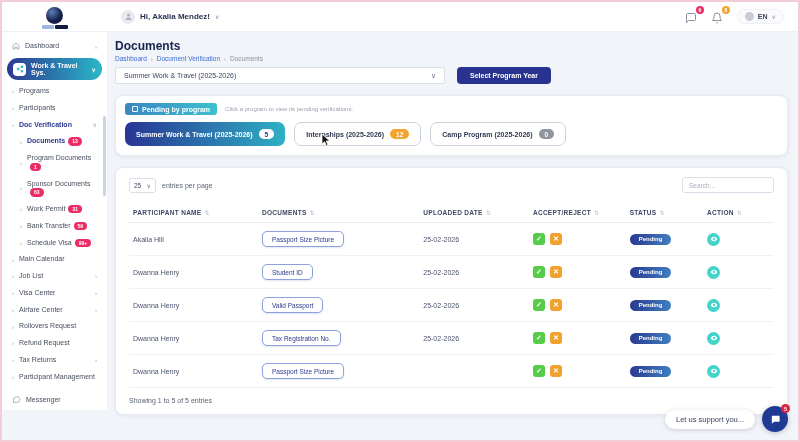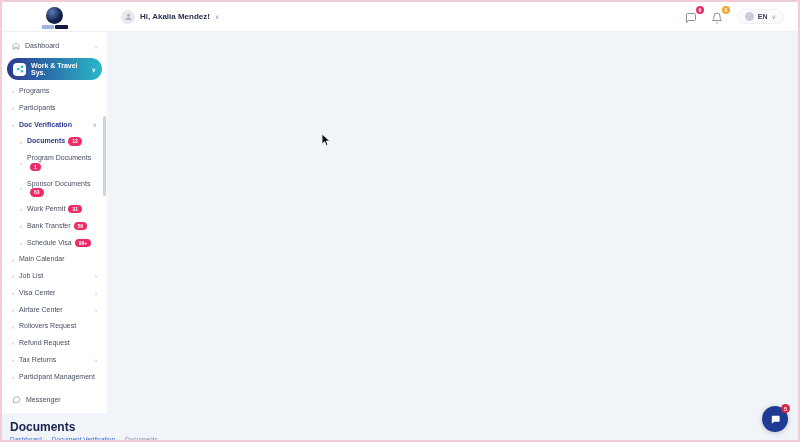--- a/index.html
+++ b/index.html
@@ -28,21 +28,21 @@
   .icon-btn svg { width:12px; height:12px; stroke:#8a90a0; fill:none; stroke-width:2; }
   .mini-badge { position:absolute; top:-4px; right:-5px; min-width:8px; height:8px; border-radius:999px; font-size:5px; font-weight:bold; color:#fff; display:flex; align-items:center; justify-content:center; padding:0 1px; }
   .badge-pink { background:#ec2c64; }
   .badge-orange { background:#f2a42c; }
   .lang { display:flex; align-items:center; gap:4px; background:#fbfbfd; border:1px solid #eef0f5; border-radius:999px; padding:2px 7px; }
   .globe { width:9px; height:9px; border-radius:50%; background:#c9cdd8; }
   .lang-label { font-size:7px; font-weight:bold; color:#3c4460; }
   .lang .chev { font-size:6px; color:#8a90a0; }
 
   
-  .layout { display:flex; height:378px;flex-direction:column; }
+  .layout { display:flex; height:378px; }
   .sidebar { width:105px; background:#fff; padding:6px 0 4px 0; position:relative; flex-shrink:0; }
   .sb-scroll { position:absolute; right:1px; top:84px; width:3px; height:80px; background:#ced4de; border-radius:2px; }
   .s-item { display:flex; align-items:center; gap:5px; padding:4px 6px 4px 10px; font-size:7px; color:#474e61; cursor:pointer; }
   .s-item .bullet { font-size:6px; color:#9aa1b0; flex-shrink:0; }
   .s-item .lbl { line-height:1.25; }
   .s-item .chev-r { margin-left:auto; font-size:6px; color:#9aa1b0; padding-right:4px; }
   .s-item .home-ico svg { width:8px; height:8px; stroke:#6b7285; fill:none; stroke-width:1.6; }
   .s-active-pill { margin:3px 5px; background:linear-gradient(90deg,#2b3990,#2ab7c9); border-radius:13px; padding:4px 6px; color:#fff; font-weight:bold; display:flex; align-items:center; gap:5px; font-size:7px; cursor:pointer; }
   .share-box { width:13px; height:13px; background:#fff; border-radius:4px; display:flex; align-items:center; justify-content:center; flex-shrink:0; }
   .share-box svg { width:8px; height:8px; stroke:#2ab0c5; fill:#2ab0c5; stroke-width:1.4; }
@@ -434,20 +434,21 @@
               </td>
           </tr>
         </tbody>
       </table>
       <div class="table-footer">Showing 1 to 5 of 5 entries</div>
     </div>
   </div>
 </div>
 
 <div class="chat-widget">
+  <div class="chat-pill">Let us support you...</div>
   <div class="chat-circle">
     <svg viewBox="0 0 24 24">
         <path d="M4 4h16a1 1 0 0 1 1 1v11a1 1 0 0 1-1 1H9l-5 4V5a1 1 0 0 1 1-1z" fill="#fff"></path>
       </svg>
     <span class="chat-badge">5</span>
   </div>
 </div>
 
 <svg class="cursor" width="10" height="14" viewBox="0 0 10 14">
   <path d="M1 1 L1 11 L3.6 8.7 L5.2 12.6 L6.9 11.9 L5.3 8.1 L8.7 7.9 Z" fill="#111" stroke="#fff" stroke-width="0.8"></path>

